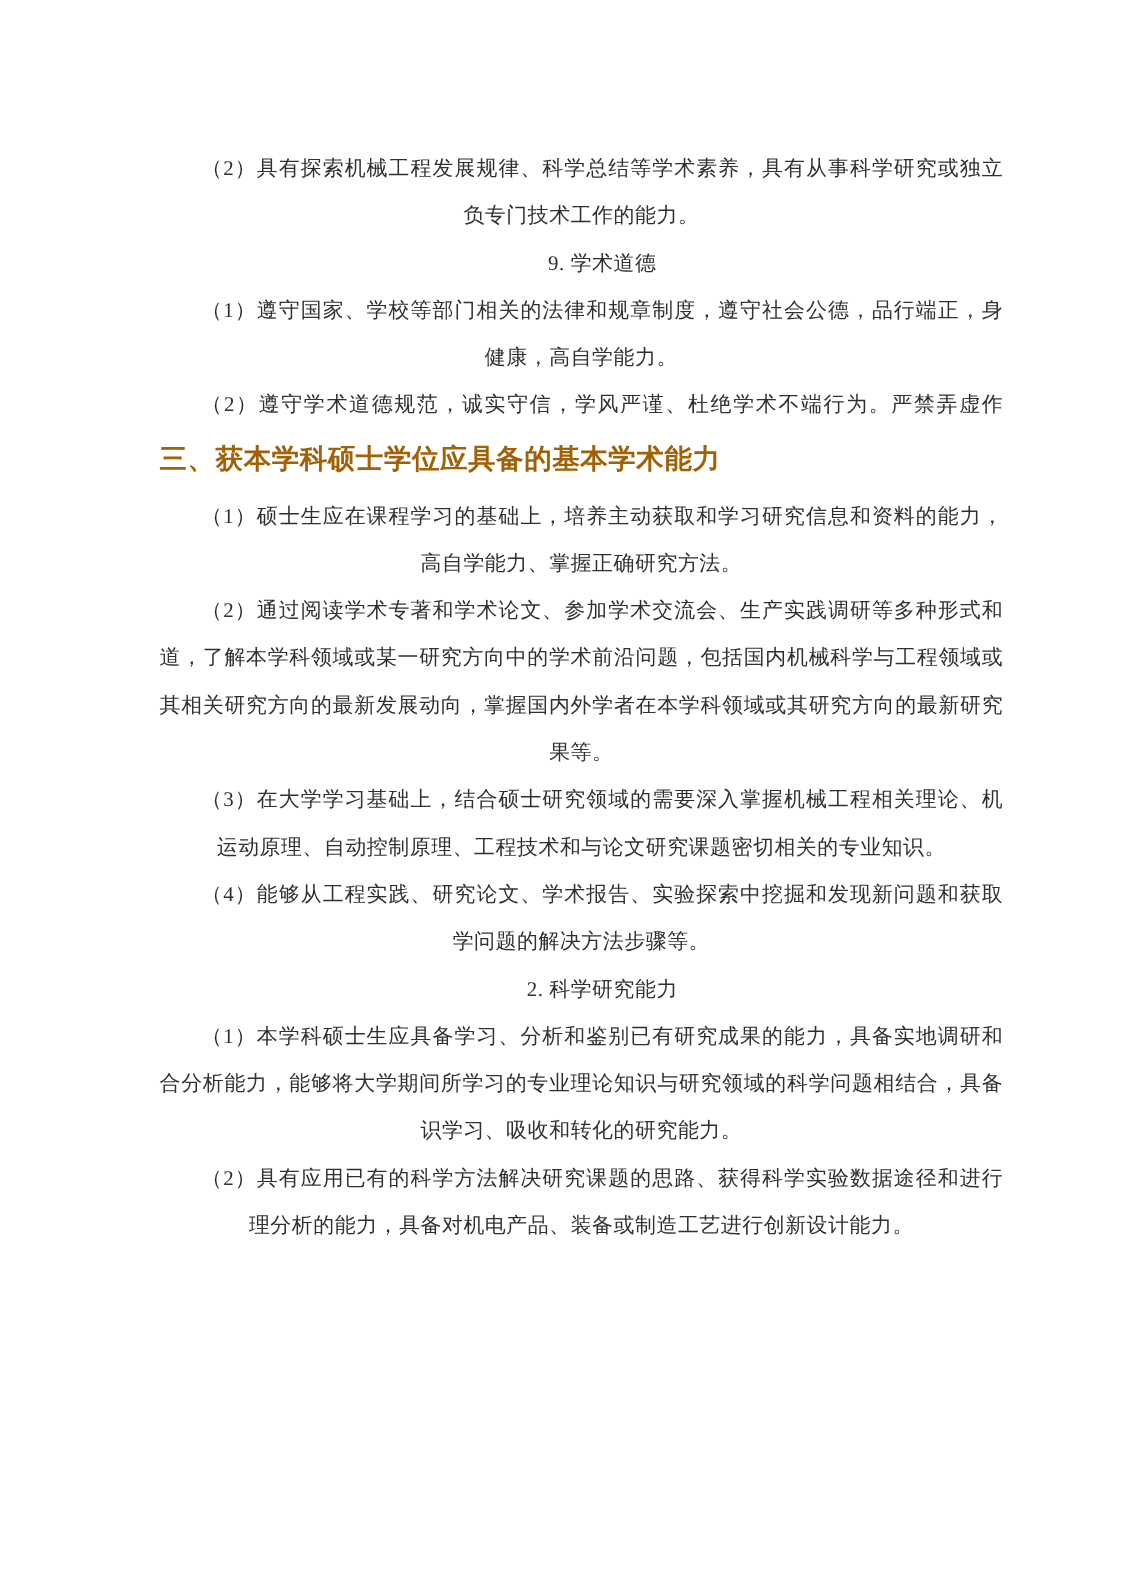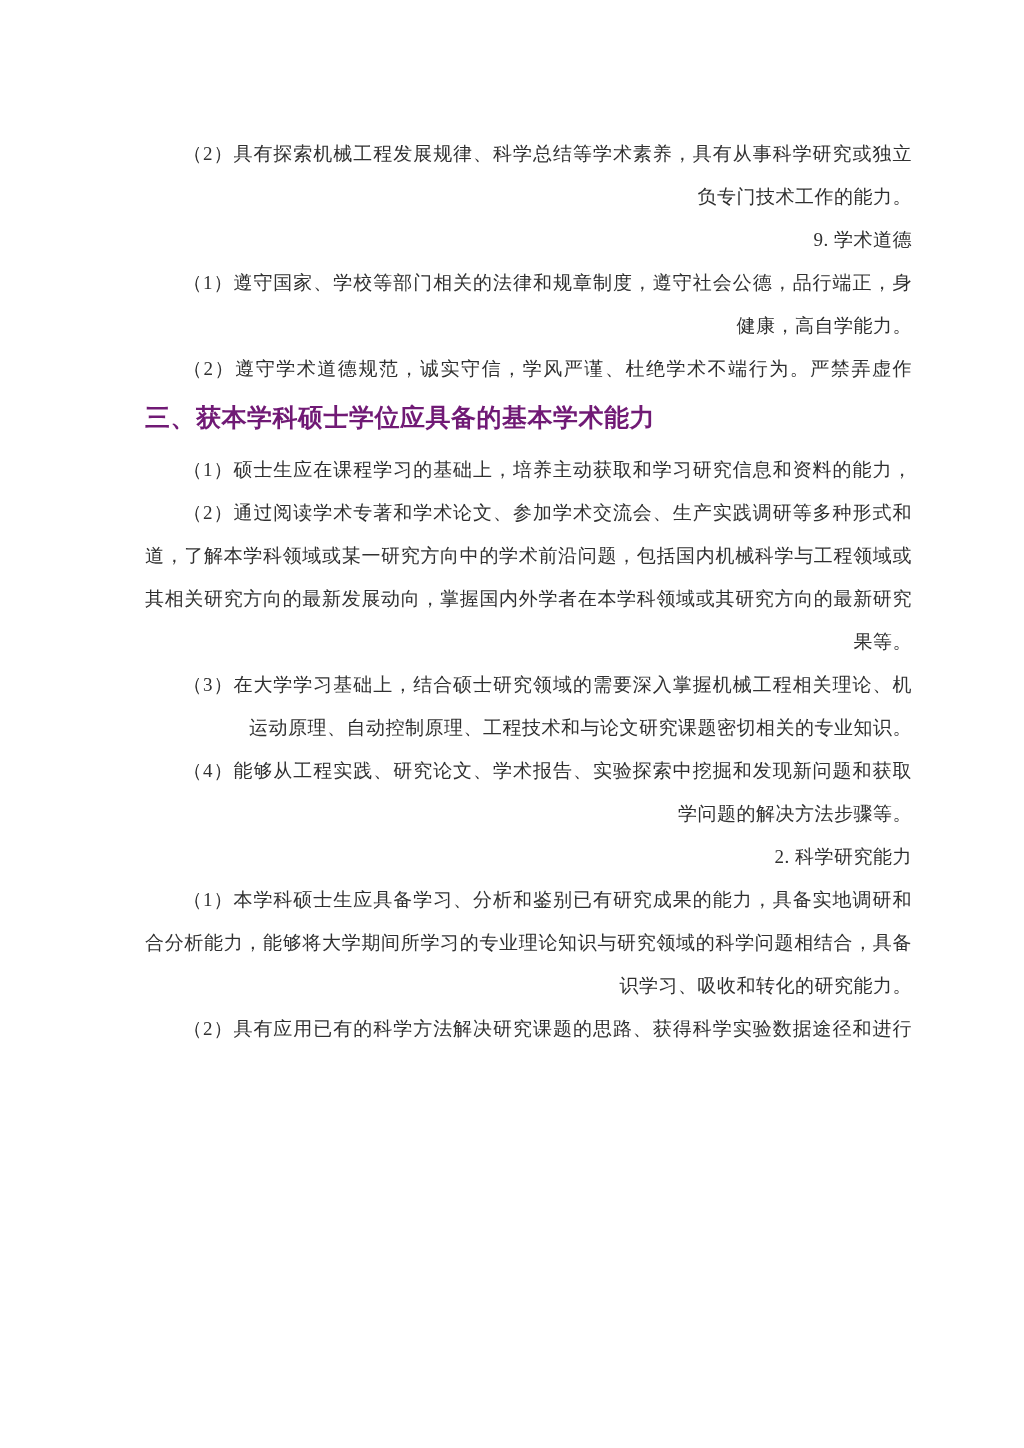--- a/index.html
+++ b/index.html
@@ -16,37 +16,37 @@
     padding: 132px 112px 0 145px;
     font-family: "Liberation Serif", "DejaVu Serif", serif;
     color: #303030;
     overflow: hidden;
   }
   .ln {
     font-size: 19px;
     line-height: 43px;
     height: 43px;
     overflow: hidden;
-    text-align: right;
+    text-align: center;
     letter-spacing: 0.5px;
   }
   .ln.fill {
     text-align: justify;
     text-align-last: justify;
   }
   .ln.ind {
     text-indent: 38px;
   }
   .sec-heading {
     font-family: "Liberation Sans", "DejaVu Sans", sans-serif;
     font-weight: bold;
     font-size: 25px;
     line-height: 38px;
     margin: 8px 0 12px 0;
-    color: #701a75;
+    color: #a16207;
     letter-spacing: 0.5px;
   }
 </style>
 </head>
 <body>
 
 <div class="page">
 
   <div class="ln ind fill">（2）具有探索机械工程发展规律、科学总结等学术素养，具有从事科学研究或独立担</div>
   <div class="ln">负专门技术工作的能力。</div>
@@ -57,33 +57,35 @@
 
   <div class="ln ind fill">（1）遵守国家、学校等部门相关的法律和规章制度，遵守社会公德，品行端正，身心</div>
   <div class="ln">健康，高自学能力。</div>
 
   <div class="ln ind fill">（2）遵守学术道德规范，诚实守信，学风严谨、杜绝学术不端行为。严禁弄虚作假，</div>
 
   <div class="sec-heading">三、获本学科硕士学位应具备的基本学术能力</div>
 
 
   <div class="ln ind fill">（1）硕士生应在课程学习的基础上，培养主动获取和学习研究信息和资料的能力，提</div>
+  <div class="ln">高自学能力、掌握正确研究方法。</div>
 
   <div class="ln ind fill">（2）通过阅读学术专著和学术论文、参加学术交流会、生产实践调研等多种形式和渠</div>
   <div class="ln fill">道，了解本学科领域或某一研究方向中的学术前沿问题，包括国内机械科学与工程领域或与</div>
   <div class="ln fill">其相关研究方向的最新发展动向，掌握国内外学者在本学科领域或其研究方向的最新研究成</div>
   <div class="ln">果等。</div>
 
   <div class="ln ind fill">（3）在大学学习基础上，结合硕士研究领域的需要深入掌握机械工程相关理论、机构</div>
   <div class="ln">运动原理、自动控制原理、工程技术和与论文研究课题密切相关的专业知识。</div>
 
   <div class="ln ind fill">（4）能够从工程实践、研究论文、学术报告、实验探索中挖掘和发现新问题和获取科</div>
   <div class="ln">学问题的解决方法步骤等。</div>
 
   <div class="ln ind">2. 科学研究能力</div>
 
   <div class="ln ind fill">（1）本学科硕士生应具备学习、分析和鉴别已有研究成果的能力，具备实地调研和综</div>
   <div class="ln fill">合分析能力，能够将大学期间所学习的专业理论知识与研究领域的科学问题相结合，具备知</div>
   <div class="ln">识学习、吸收和转化的研究能力。</div>
 
   <div class="ln ind fill">（2）具有应用已有的科学方法解决研究课题的思路、获得科学实验数据途径和进行合</div>
+  <div class="ln">理分析的能力，具备对机电产品、装备或制造工艺进行创新设计能力。</div>
 
 </div>
 
 </body></html>

